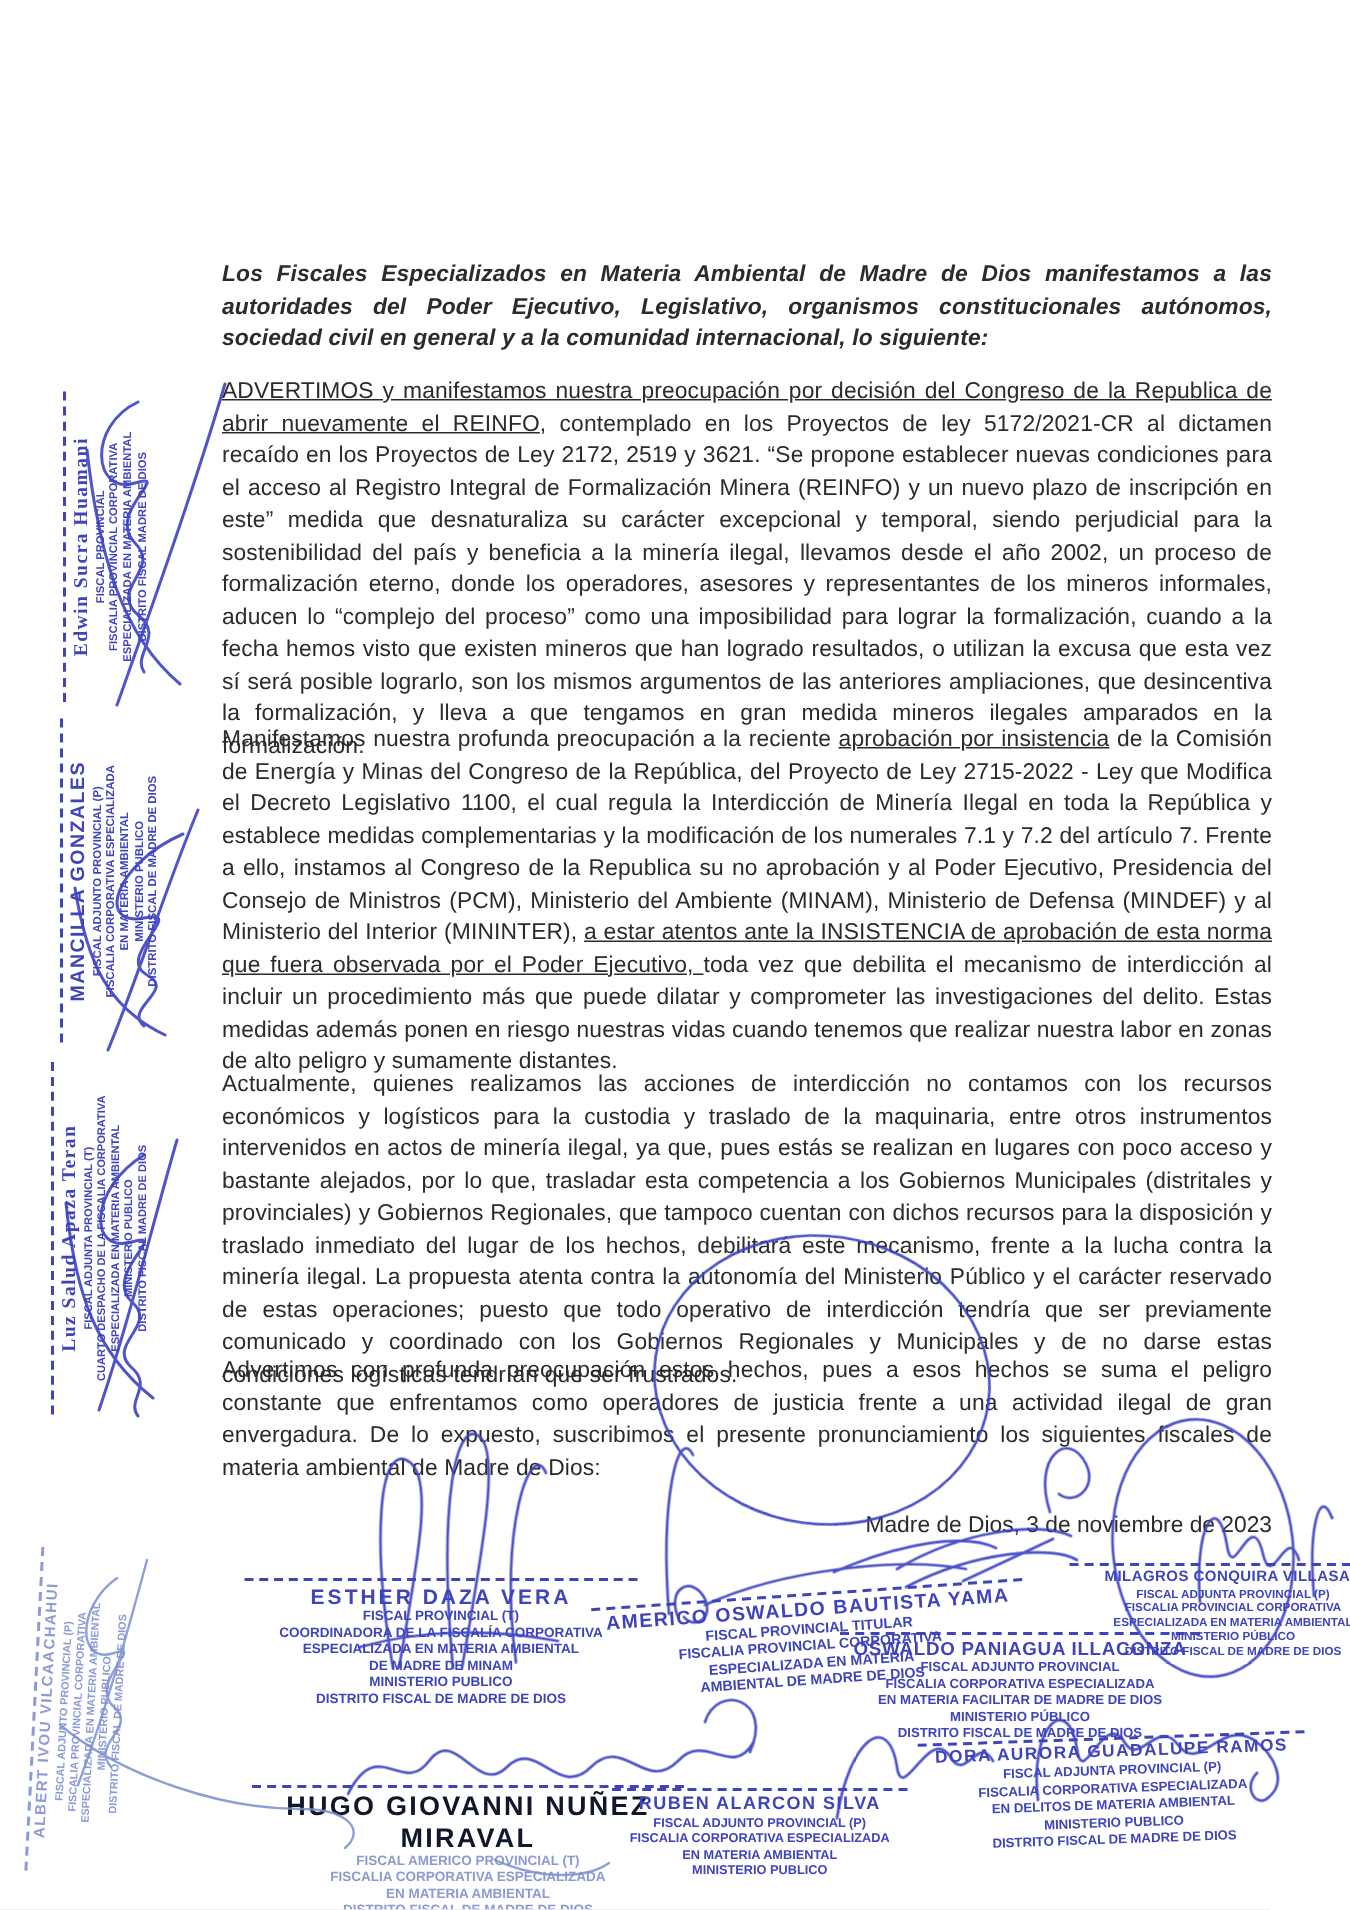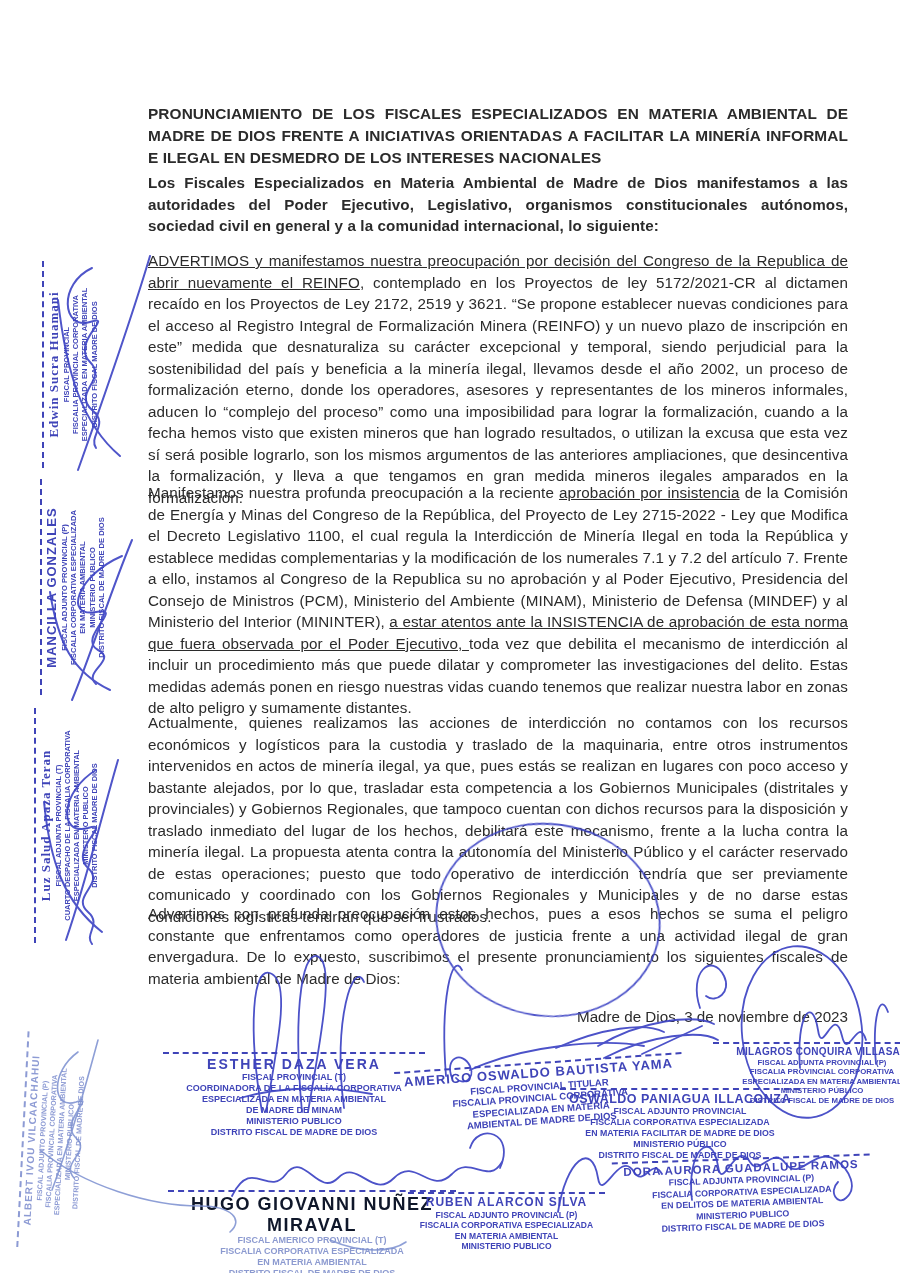--- a/index.html
+++ b/index.html
@@ -10,21 +10,21 @@
     position:relative; width:900px; height:1273px; margin:0 auto;
     background:#ffffff; overflow:hidden;
     font-family:"Liberation Sans", sans-serif; color:var(--txt);
   }
   .para{
     position:absolute; left:148px; width:700px;
     font-size:15.2px; line-height:21.5px; text-align:justify;
     letter-spacing:0.1px;
   }
   .title{font-weight:bold; font-size:15.4px; line-height:22px;}
-  .bold{font-weight:bold;}
+  .bold{font-weight:bold;font-style:italic;}
   .b{font-weight:normal;}
   .u{text-decoration:underline;}
   .dateline{
     position:absolute; left:148px; width:700px; top:1008px;
     text-align:right; font-size:15.2px;
   }
   
   .stampblock{
     position:absolute; text-align:center; color:var(--ink);
     font-family:"Liberation Sans", sans-serif;
@@ -79,21 +79,20 @@
   .vs-vilca .vs-name{font-size:10px;}
   .vs-vilca .vs-lines{font-size:7.2px; line-height:9px;}
   
   .ink-overlay{position:absolute; left:0; top:0; pointer-events:none;}
 </style>
 </head>
 <body>
 
 <div class="page">
 
-  <div class="para title" style="top:103px;">PRONUNCIAMIENTO DE LOS FISCALES ESPECIALIZADOS EN MATERIA AMBIENTAL DE MADRE DE DIOS FRENTE A INICIATIVAS ORIENTADAS A FACILITAR LA MINERÍA INFORMAL E ILEGAL EN DESMEDRO DE LOS INTERESES NACIONALES</div>
   <div class="para bold" style="top:172px;">Los Fiscales Especializados en Materia Ambiental de Madre de Dios manifestamos a las autoridades del Poder Ejecutivo, Legislativo, organismos constitucionales autónomos, sociedad civil en general y a la comunidad internacional, lo siguiente:</div>
   <div class="para" style="top:250px;"><span class="b u">ADVERTIMOS y manifestamos nuestra preocupación por decisión del Congreso de la Republica de abrir nuevamente el REINFO</span><span>, contemplado en los Proyectos de ley 5172/2021-CR al dictamen recaído en los Proyectos de Ley 2172, 2519 y 3621. “Se propone establecer nuevas condiciones para el acceso al Registro Integral de Formalización Minera (REINFO) y un nuevo plazo de inscripción en este” medida que desnaturaliza su carácter excepcional y temporal, siendo perjudicial para la sostenibilidad del país y beneficia a la minería ilegal, llevamos desde el año 2002, un proceso de formalización eterno, donde los operadores, asesores y representantes de los mineros informales, aducen lo “complejo del proceso” como una imposibilidad para lograr la formalización, cuando a la fecha hemos visto que existen mineros que han logrado resultados, o utilizan la excusa que esta vez sí será posible lograrlo, son los mismos argumentos de las anteriores ampliaciones, que desincentiva la formalización, y lleva a que tengamos en gran medida mineros ilegales amparados en la formalización.</span></div>
   <div class="para" style="top:482px;"><span class="b">Manifestamos nuestra profunda preocupación a la reciente </span><span class="b u">aprobación por insistencia</span><span class="b"> de la Comisión de Energía y Minas  del Congreso de la República</span><span>, del Proyecto de Ley 2715-2022 - Ley que Modifica el Decreto Legislativo 1100, el cual regula la Interdicción de Minería Ilegal en toda la República y establece medidas complementarias y la modificación de los numerales 7.1 y 7.2 del artículo 7. Frente a ello, instamos al Congreso de la Republica su no aprobación y al Poder Ejecutivo, Presidencia del Consejo de Ministros (PCM), Ministerio del Ambiente (MINAM), Ministerio de Defensa (MINDEF) y al Ministerio del Interior (MININTER), </span><span class="b u">a estar atentos ante la INSISTENCIA de aprobación de esta norma que fuera observada por el Poder Ejecutivo, </span><span class="b">toda vez que debilita el mecanismo de interdicción al incluir un procedimiento más que puede dilatar y comprometer las investigaciones del delito</span><span>. Estas medidas además ponen en riesgo nuestras vidas cuando tenemos que realizar nuestra labor en zonas de alto peligro y sumamente distantes.</span></div>
   <div class="para" style="top:712px;"><span>Actualmente, quienes realizamos las acciones de interdicción no contamos con los recursos económicos y logísticos para la custodia y traslado de la maquinaria, entre otros instrumentos intervenidos en actos de minería ilegal, ya que, pues estás se realizan en lugares con poco acceso y bastante alejados, por lo que, trasladar esta competencia a los Gobiernos Municipales (distritales y provinciales) y Gobiernos Regionales, que tampoco cuentan con dichos recursos para la disposición y traslado inmediato del lugar de los hechos, debilitará este mecanismo, frente a la lucha contra la minería ilegal. La propuesta atenta contra la autonomía del Ministerio Público y el carácter reservado de estas operaciones; puesto que todo operativo de interdicción tendría que ser previamente comunicado y coordinado con los Gobiernos Regionales y Municipales y de no darse estas condiciones logísticas tendrían que ser frustrados.</span></div>
   <div class="para" style="top:903px;"><span class="b">Advertimos con profunda preocupación estos hechos, pues a esos hechos se suma el peligro constante que enfrentamos como operadores de justicia frente a una actividad ilegal de gran envergadura.</span><span> De lo expuesto, suscribimos el presente pronunciamiento los siguientes fiscales de materia ambiental de Madre de Dios:</span></div>
   <div class="dateline">Madre de Dios, 3 de noviembre de 2023</div>
 
   <div class="vstamp vs-edwin">
     <div class="dotline"></div>
     <div class="vs-name vs-serif">Edwin Sucra Huamani</div>

